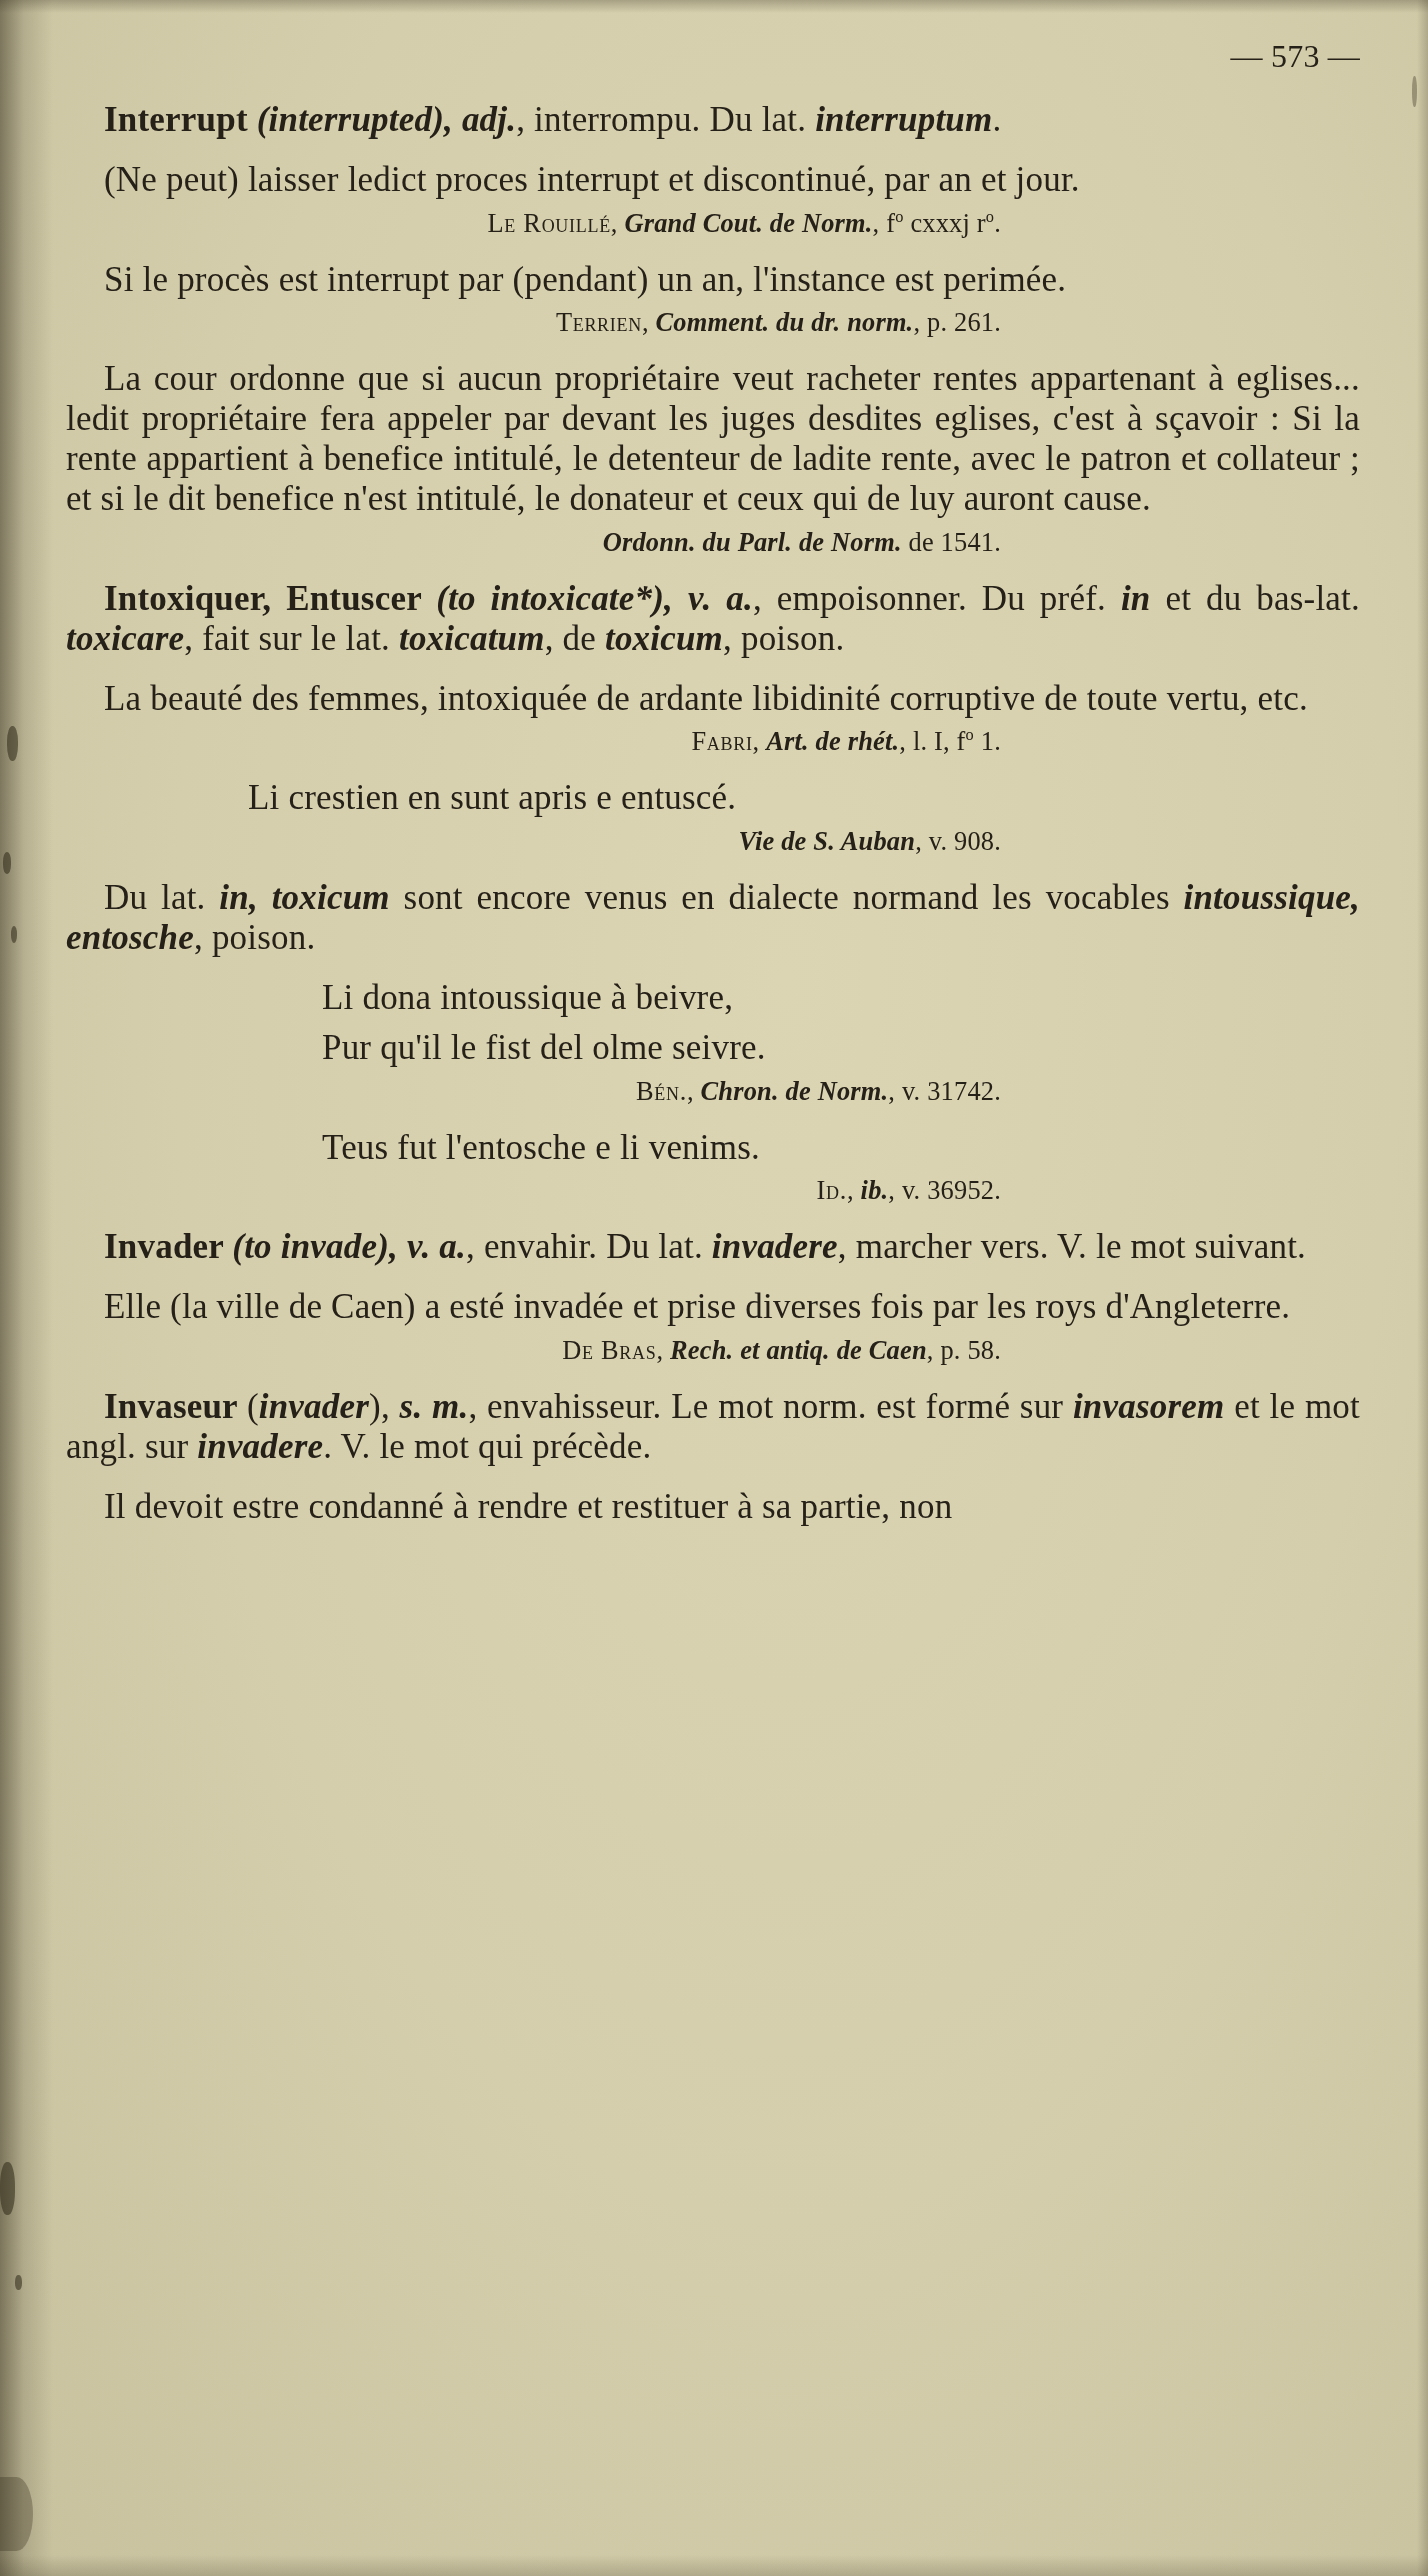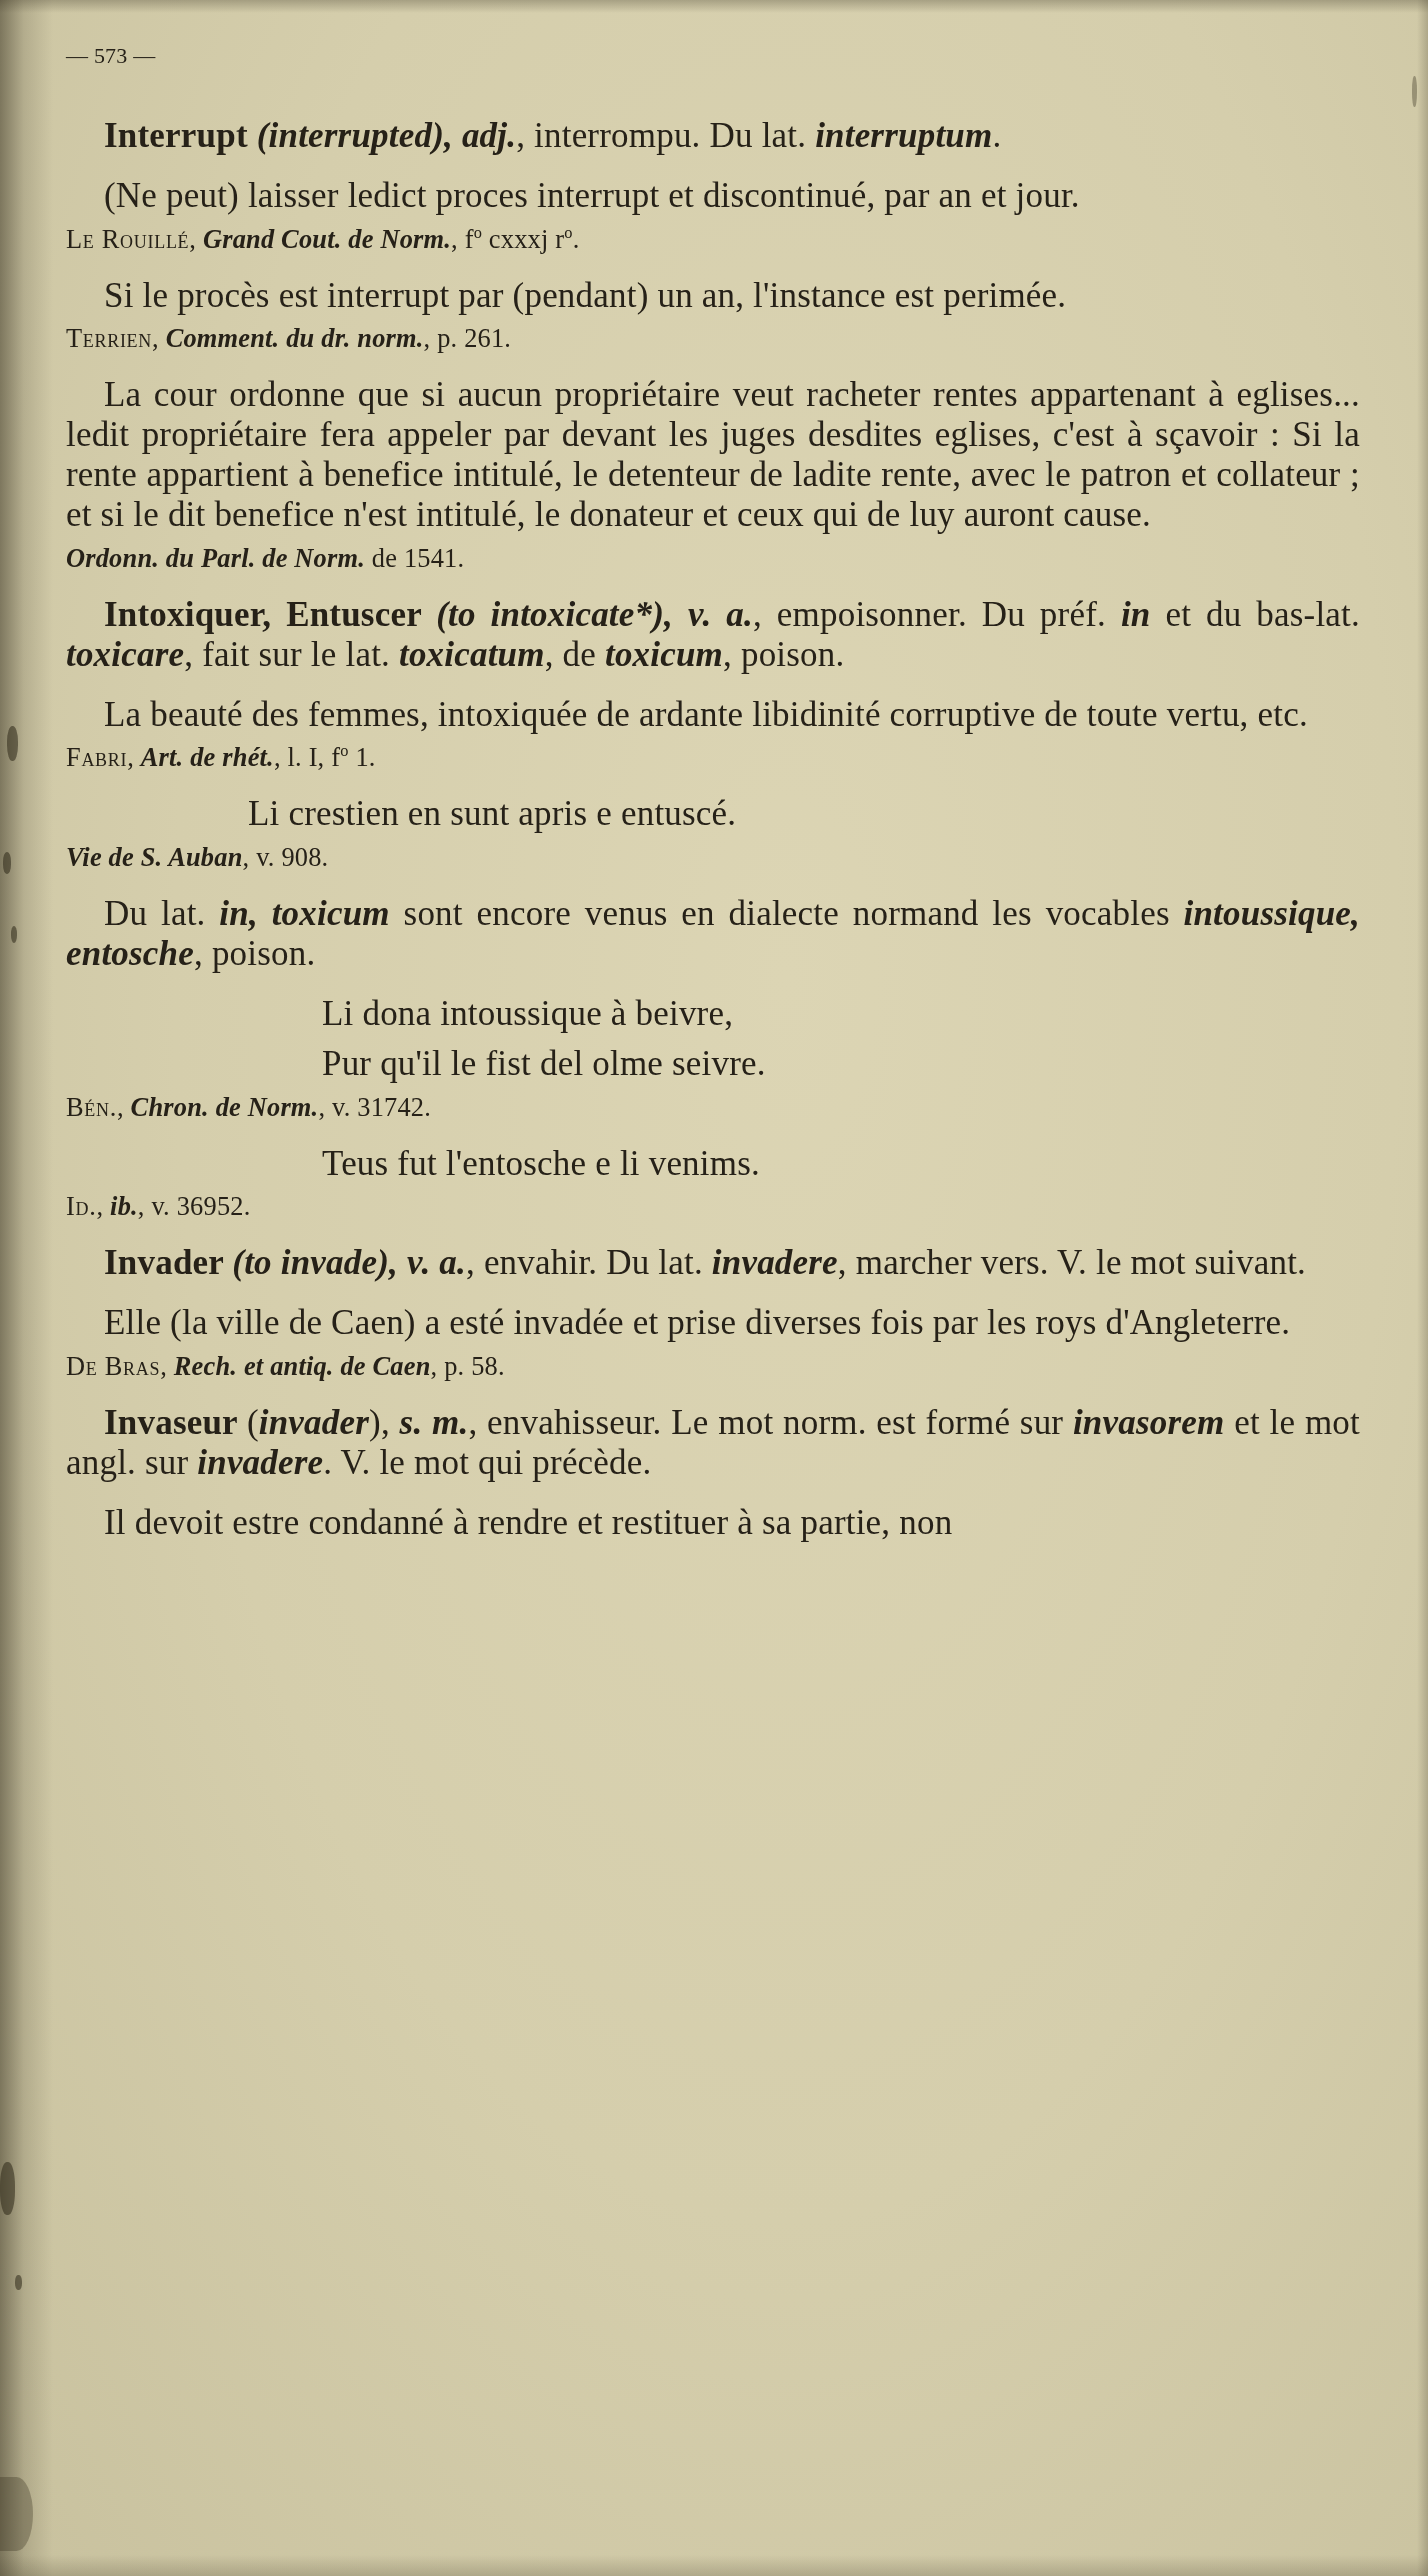--- a/index.html
+++ b/index.html
@@ -43,28 +43,29 @@
   .speck.s7 { left: 0px;  bottom: 25px; width: 33px; height: 74px; background: rgba(45,40,24,0.30); border-radius: 0 60% 60% 0; }
 
   .text-column {
     position: absolute; left: 66px; right: 69px; top: 36px;
     color: var(--ink, #262118);
     font-size: 35px;
     line-height: 40px;
     letter-spacing: 0.2px;
   }
   .pageno {
-    text-align: left;
-    font-size: 22px;
-    margin: 0 0 40px 0;
+    text-align: right;
+    font-size: 32px;
+    margin: 0 0 24px 0;
   }
   .blk { margin: 20px 0 0 0; }
   .entry, .quote { text-align: justify; text-indent: 38px; }
   .verse { text-align: left; }
   .citation {
+    text-align: right;
     padding-right: 359px;
     font-size: 26.4px;
     line-height: 33px;
     margin-top: 6.6px;
   }
   .tight { margin-top: 10px; }
   .s-n { }
   .s-b { font-weight: bold; }
   .s-i { font-style: italic; font-weight: bold; }
   .s-sc { font-variant: small-caps; letter-spacing: 0.7px; }

